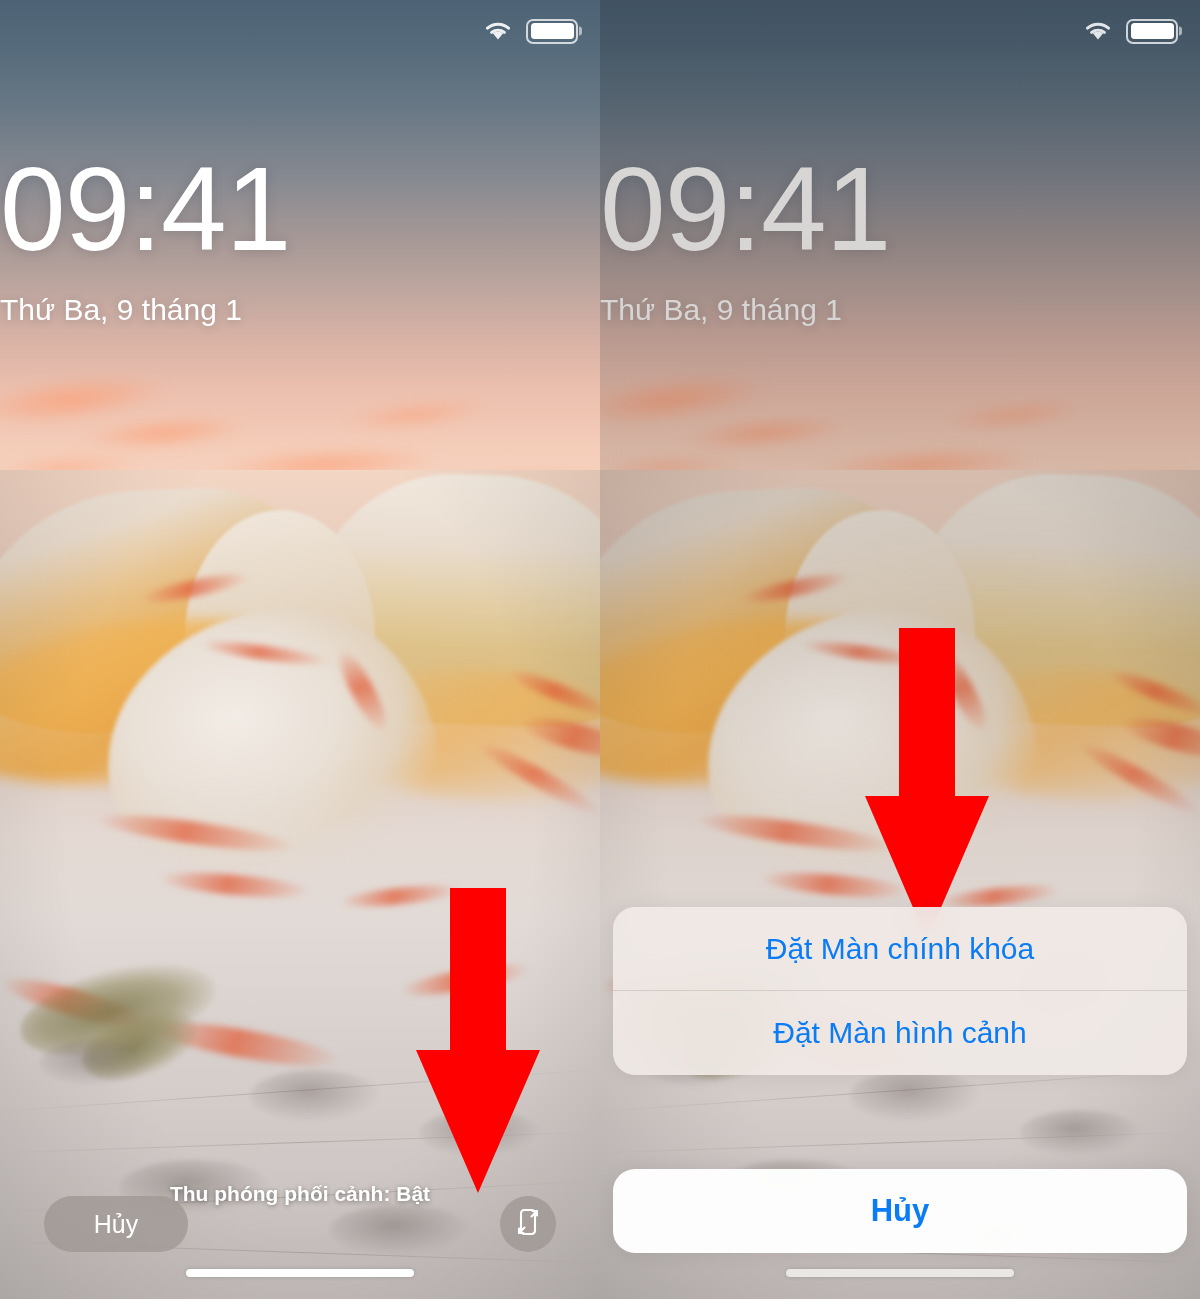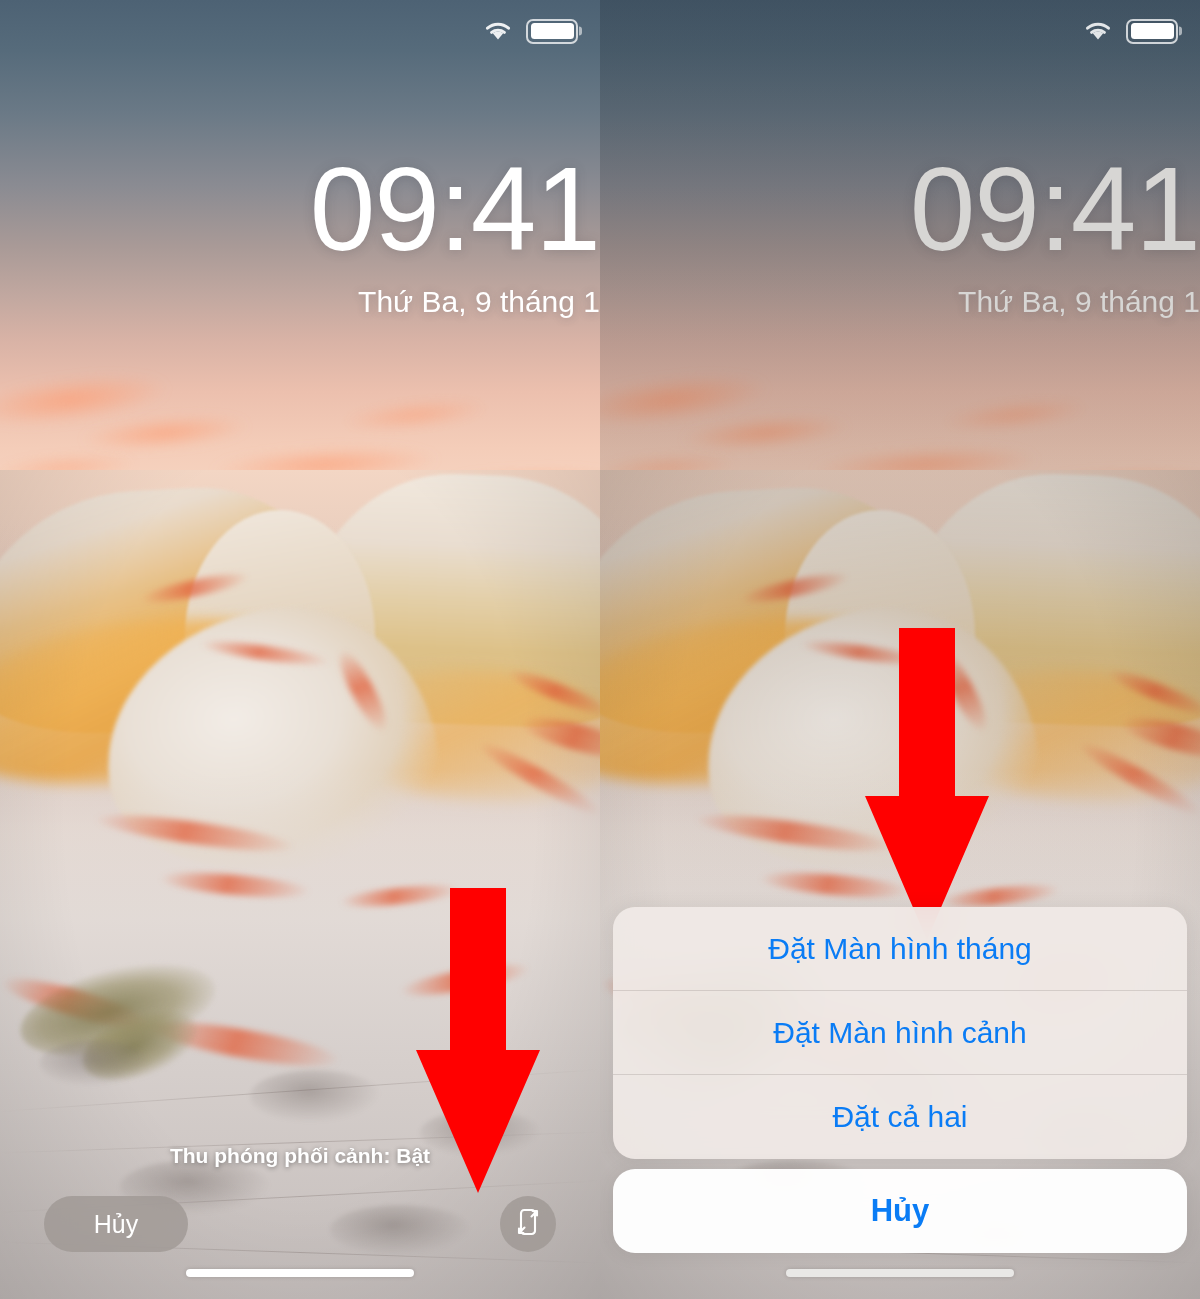--- a/index.html
+++ b/index.html
@@ -171,38 +171,38 @@
     display:flex; align-items:center; padding:2.5px;
   }
   .battery::after {
     content:""; position:absolute; right:-6px; top:50%; transform:translateY(-50%);
     width:3.5px; height:9px; border-radius:0 3px 3px 0;
     background: rgba(255,255,255,.55);
   }
   .battery-fill { width:100%; height:100%; background:#ffffff; border-radius:3.5px; }
 
   
-  .clockblock { position:absolute; top:146px; left:0; right:0; text-align:right; }
+  .clockblock { position:absolute; top:146px; left:0; right:0; text-align:left; }
   .clock {
     font-size:118px; font-weight:200; color:#ffffff;
     letter-spacing:-1px; line-height:1.08;
     text-shadow: 0 1px 12px rgba(60,60,70,.22);
   }
   .datetext {
-    font-size:30px; font-weight:400; color:#ffffff; margin-top:12px;
+    font-size:30px; font-weight:400; color:#ffffff; margin-top:20px;
     text-shadow: 0 1px 8px rgba(60,60,70,.25);
   }
   .dimmed .clock, .dimmed .datetext { color:#d7d6d4; }
 
   
   .arrow { position:absolute; pointer-events:none; }
 
   
   .perspective-label {
-    position:absolute; left:0; right:0; top:1144px; text-align:center;
+    position:absolute; left:0; right:0; top:1182px; text-align:center;
     font-size:21px; font-weight:700; color:#ffffff;
     text-shadow: 0 1px 5px rgba(0,0,0,.4);
   }
   .bottombar {
     position:absolute; left:0; right:0; top:1196px;
     display:flex; align-items:center; justify-content:space-between;
     padding:0 44px;
   }
   .pill {
     min-width:144px; height:56px; border-radius:28px;
@@ -409,22 +409,21 @@
       <div class="datetext">Thứ Ba, 9 tháng 1</div>
     </div>
 
     <div class="arrow" style="left:265px; top:628px; width:124px; height:312px;">
       <svg width="124" height="312" viewBox="0 0 124 312">
         <polygon points="34,0 90,0 90,168 124,168 62,312 0,168 34,168" fill="#FF0000"></polygon>
       </svg>
     </div>
 
     <div class="sheet">
-      <div class="sheet-item">Đặt Màn hình tháng</div>
+      <div class="sheet-item">Đặt Màn chính khóa</div>
       <div class="sheet-item">Đặt Màn hình cảnh</div>
-      <div class="sheet-item">Đặt cả hai</div>
     </div>
     <div class="sheet-cancel">Hủy</div>
 
     <div class="home-indicator darkbar"></div>
   </div>
 
 </div>
 
 </body></html>

